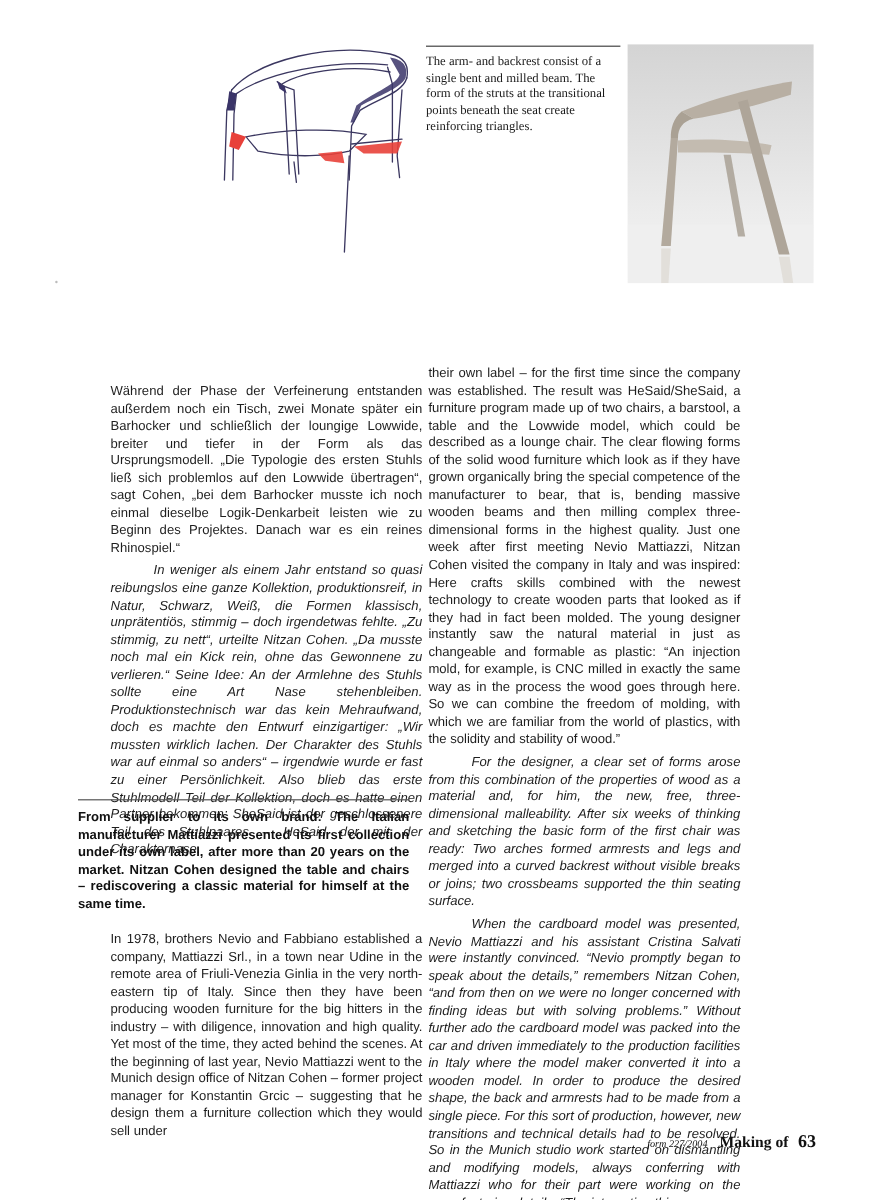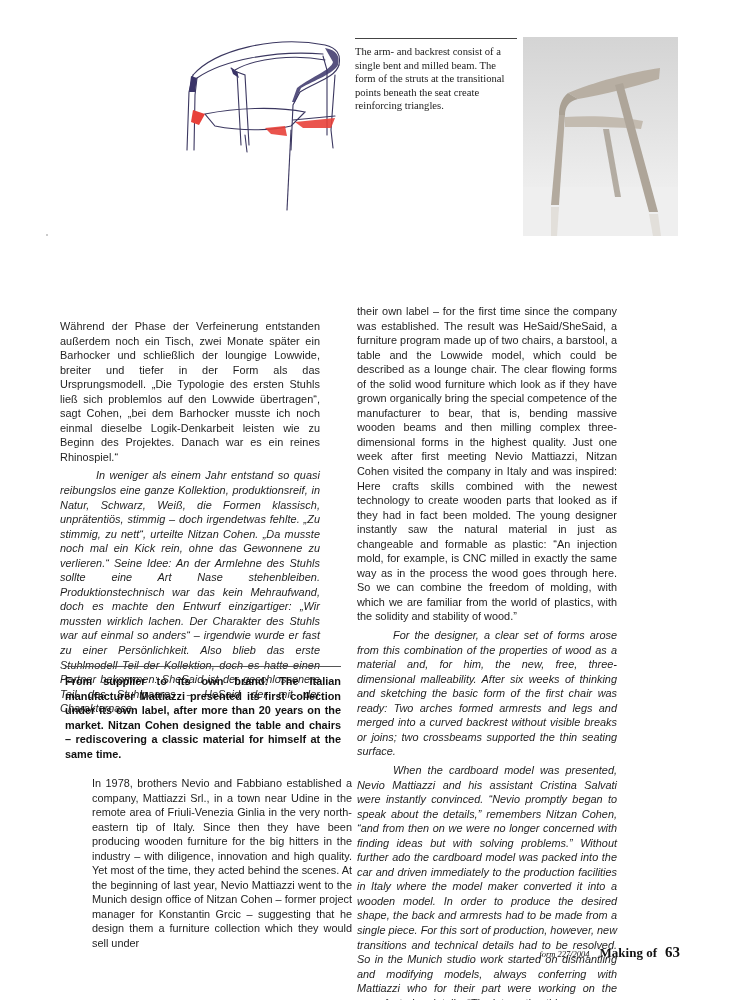--- a/index.html
+++ b/index.html
@@ -16,21 +16,21 @@
   #caption .en { }
 
   
   #photo { left:523px; top:37px; width:155px; height:199px; overflow:hidden;
            background:linear-gradient(180deg,#d4d4d4 0%,#e3e3e3 45%,#ececec 70%,#f4f4f4 100%); }
 
   
   .col { font-family:"Liberation Sans", sans-serif; font-size:10.9px; line-height:14.55px; text-align:justify; color:#1e1e1e; }
   .col p { margin:4px; }
   .col p.indent { text-indent:36px;font-style:italic; }
-  #col-left-de { left:56px; top:315px; width:268px; letter-spacing:0.05px; }
+  #col-left-de { left:88px; top:315px; width:268px; letter-spacing:0.05px; }
   #divider-left { left:65px; top:666px; width:276px; height:0; border-top:1.8px solid #555; }
   #standfirst { left:65px; top:674px; width:276px; font-family:"Liberation Sans", sans-serif; font-weight:bold; font-size:10.9px; line-height:14.6px; text-align:justify; color:#111; }
   #col-left-en { left:88px; top:772px; width:268px; }
   #col-right { left:353px; top:300px; width:268px; }
 
   
   #footer { left:520px; top:943px; width:160px; text-align:right; font-family:"Liberation Serif", serif; color:#111; white-space:nowrap; }
   #footer .issue { font-style:italic; font-size:8.5px; }
   #footer .section { font-weight:bold; font-size:13px; margin-left:6px; }
   #footer .page { font-weight:bold; font-size:15px; margin-left:4px; }

